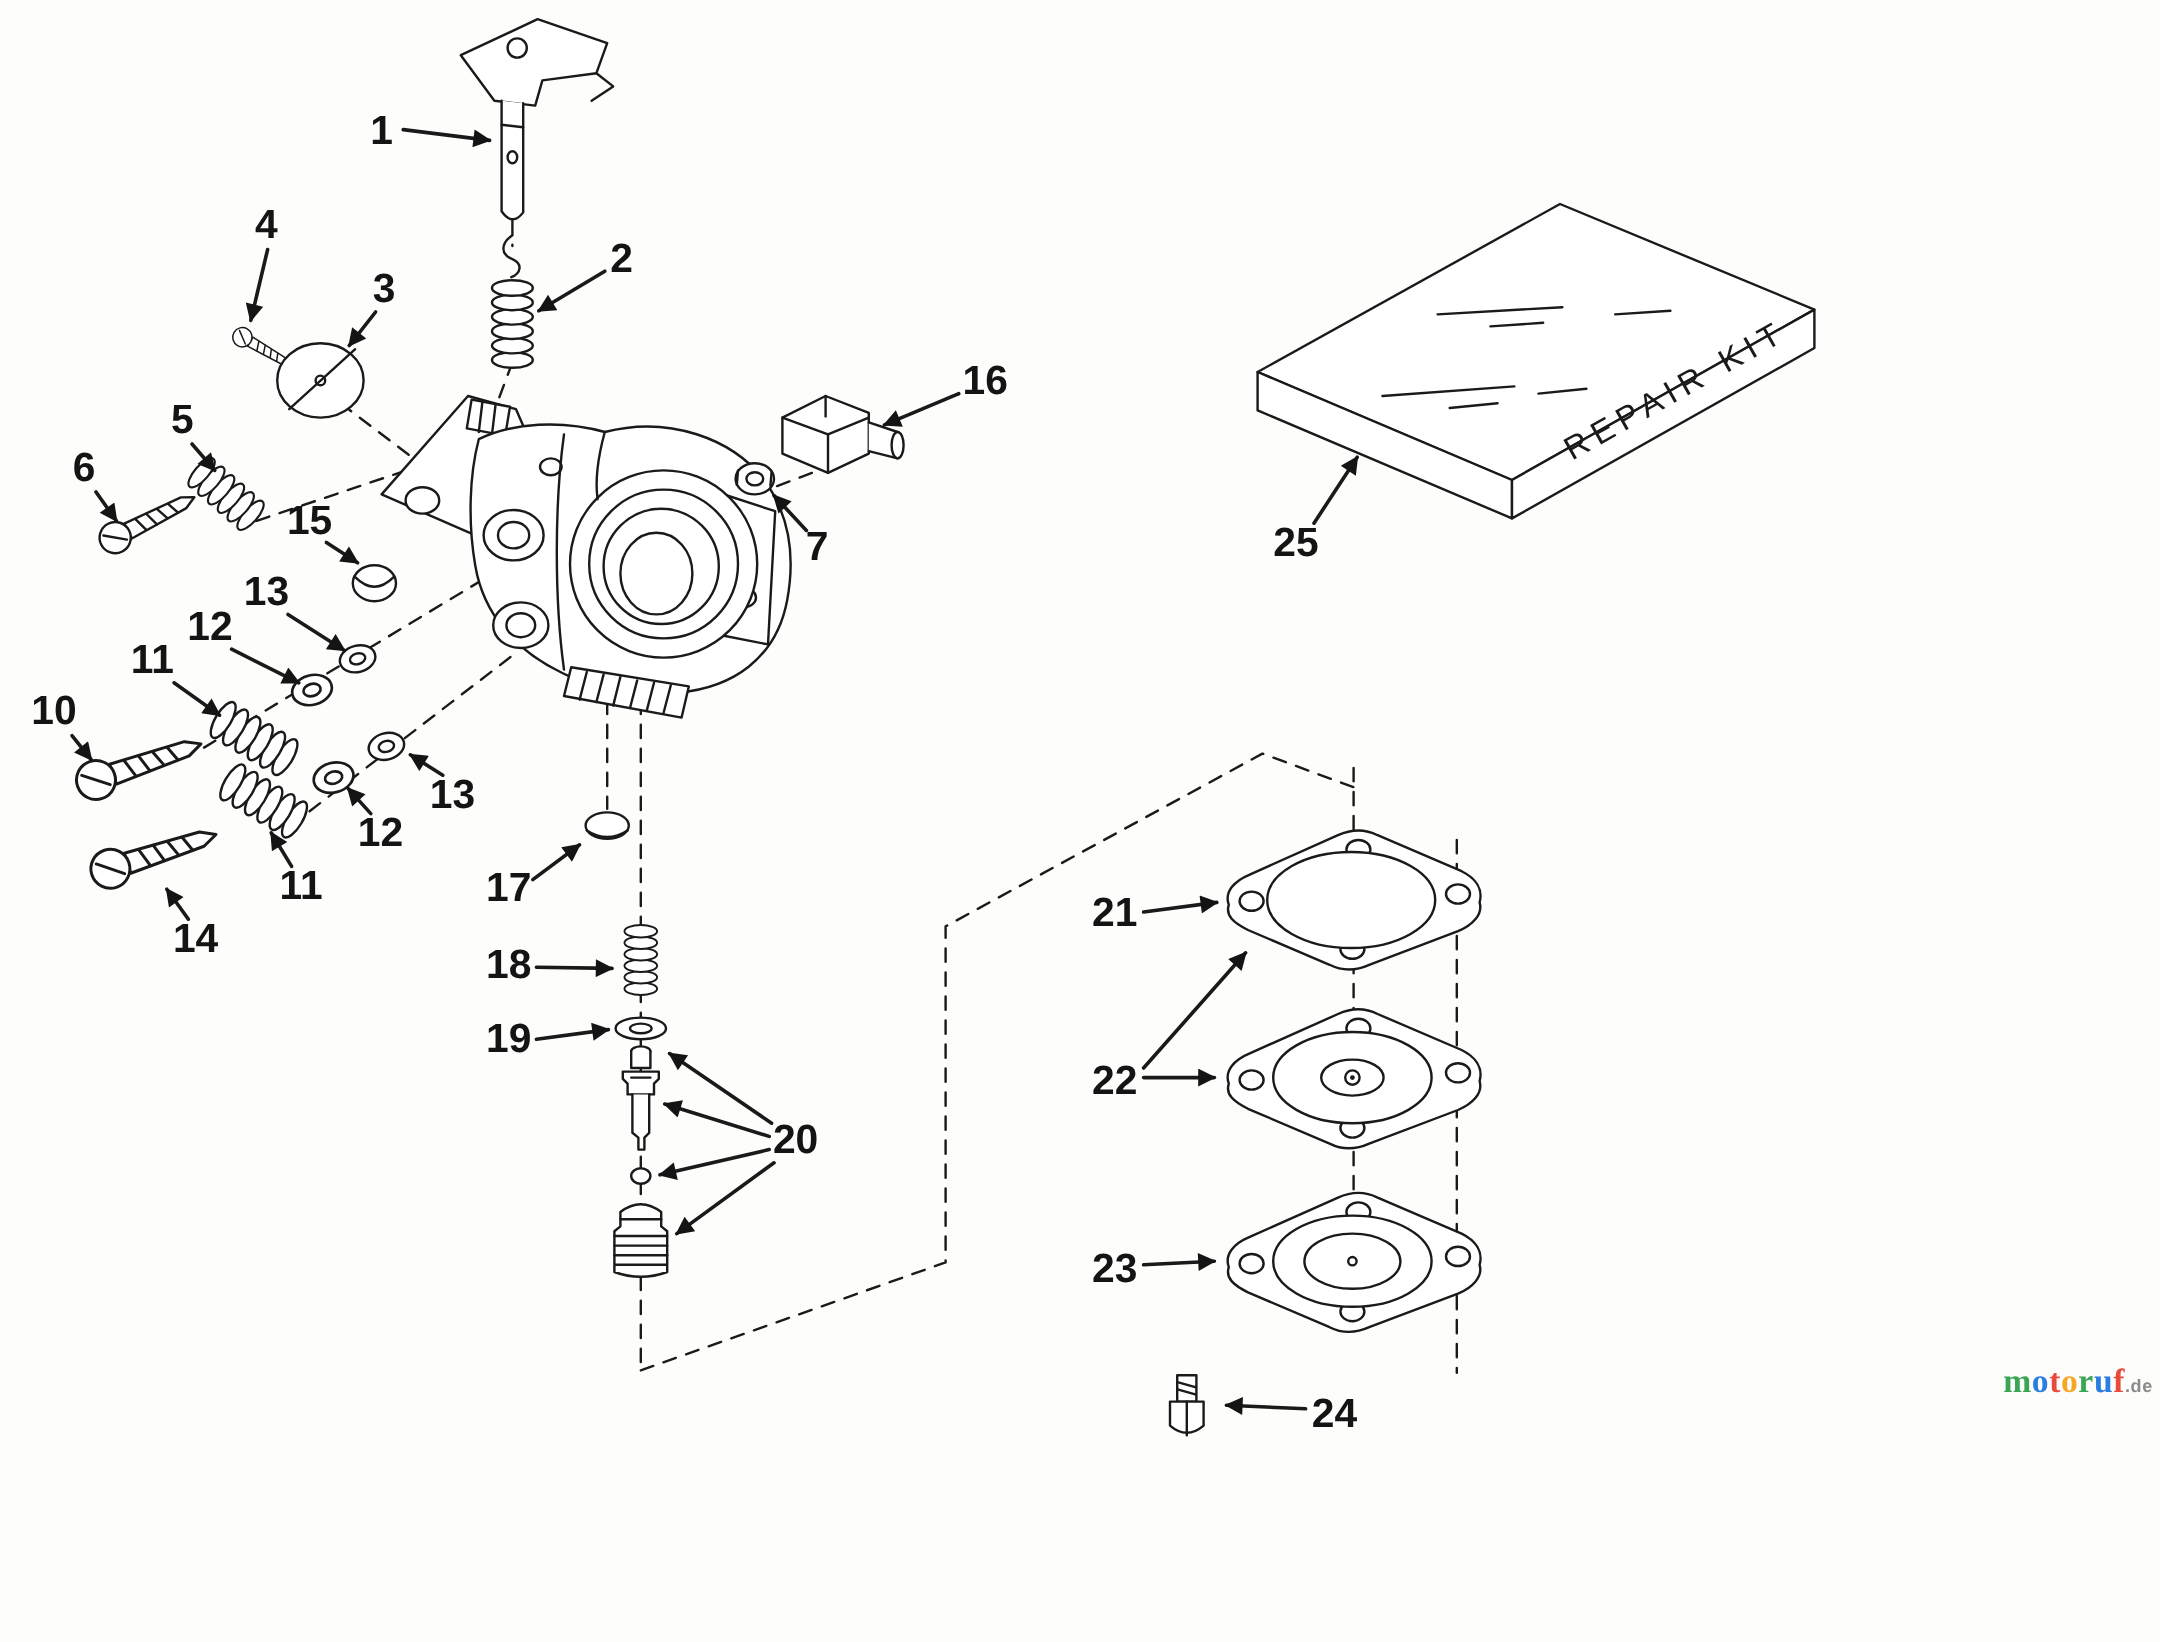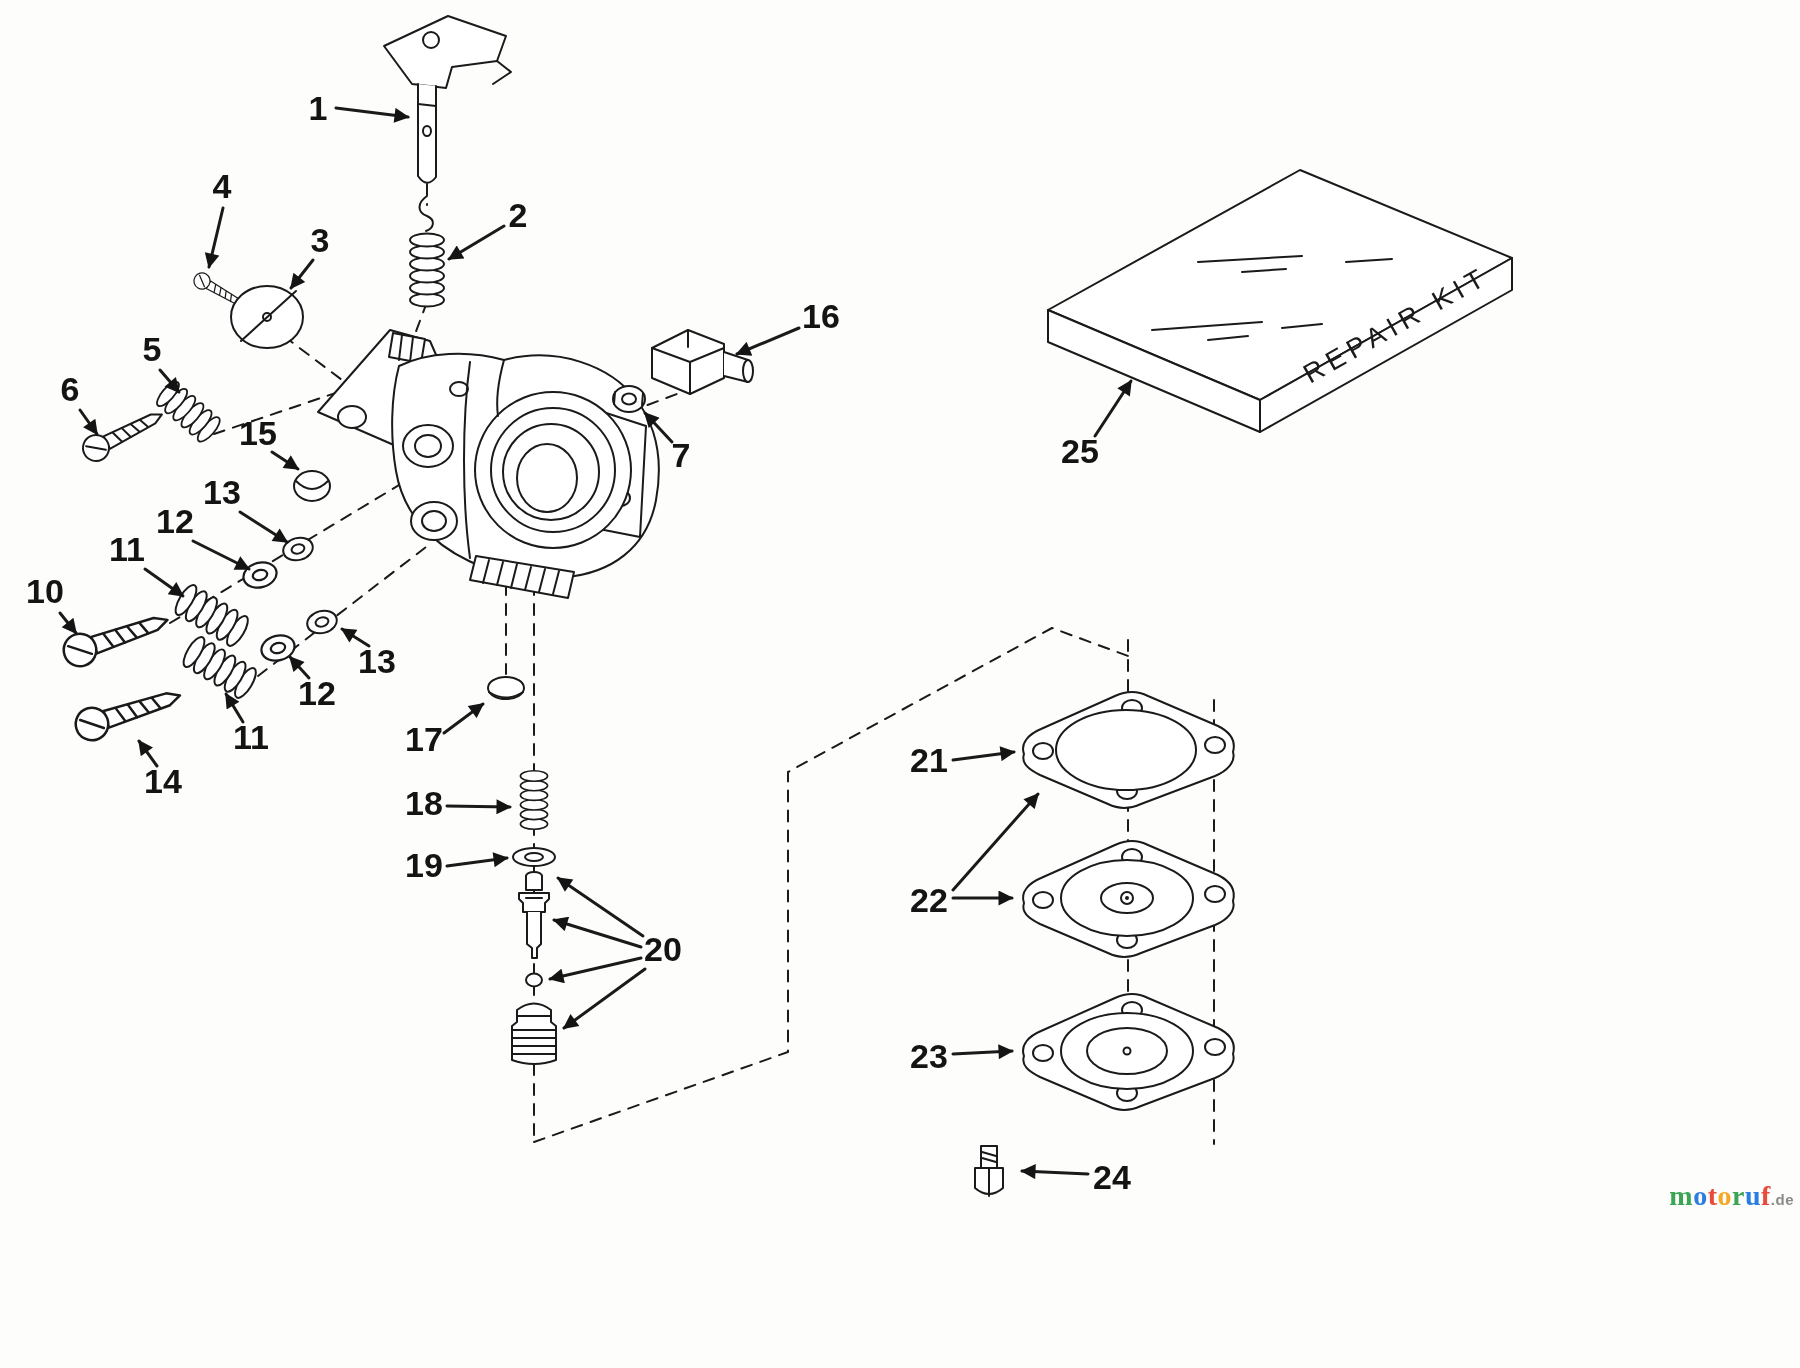--- a/index.html
+++ b/index.html
@@ -14,21 +14,21 @@
     font-family:"Liberation Sans", sans-serif;
     font-size:34px; font-weight:700; fill:#141414; stroke:none;
   }
   .kit-label {
     font-family:"Liberation Sans", sans-serif;
     font-size:27px; letter-spacing:6px; fill:#1a1a1a; stroke:none;
   }
   .arrow { stroke-width:3; }
   .dash line, .dash polyline { stroke-dasharray:11 9; stroke-width:2; }
   .watermark {
-    position:absolute; top:1182px; right:6px;
+    position:absolute; top:1138px; right:6px;
     font-family:"Liberation Serif", serif;
     font-weight:700; font-size:28px; letter-spacing:0.5px;
     user-select:none; text-decoration:none; line-height:1;text-align:right;
   }
   .watermark .suffix { font-size:15px; font-weight:700; font-family:"Liberation Sans", sans-serif; }
 </style>
 </head>
 <body>
 
 <div class="page">

